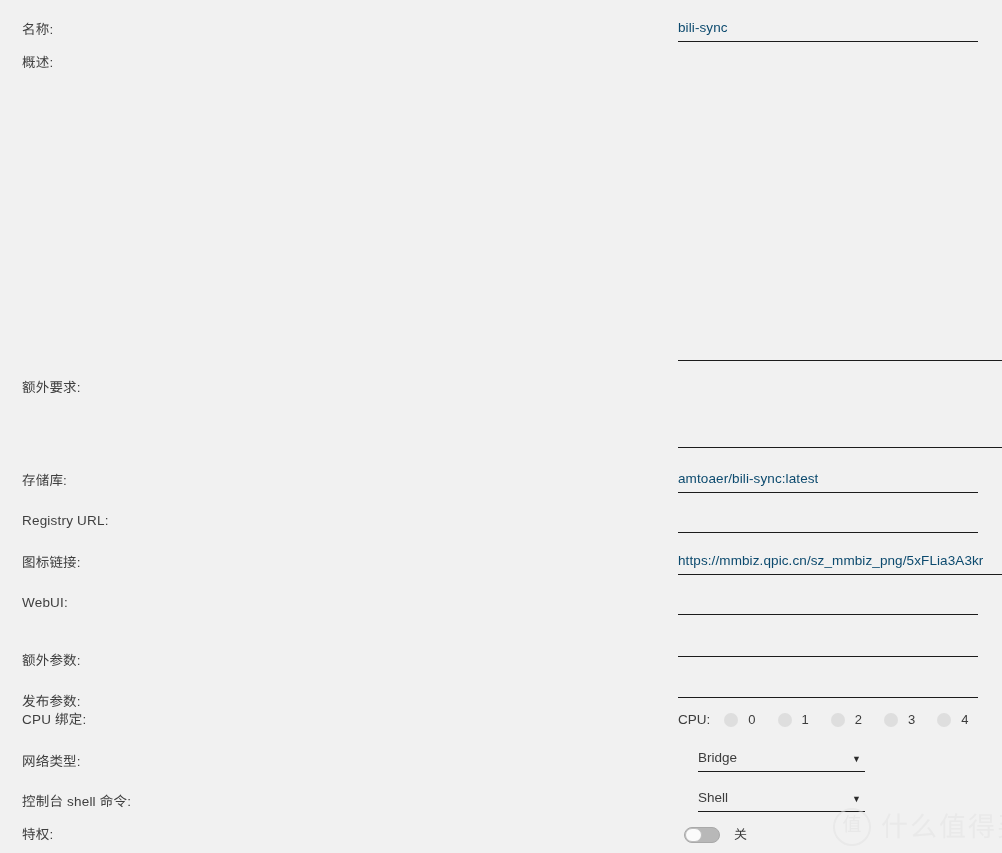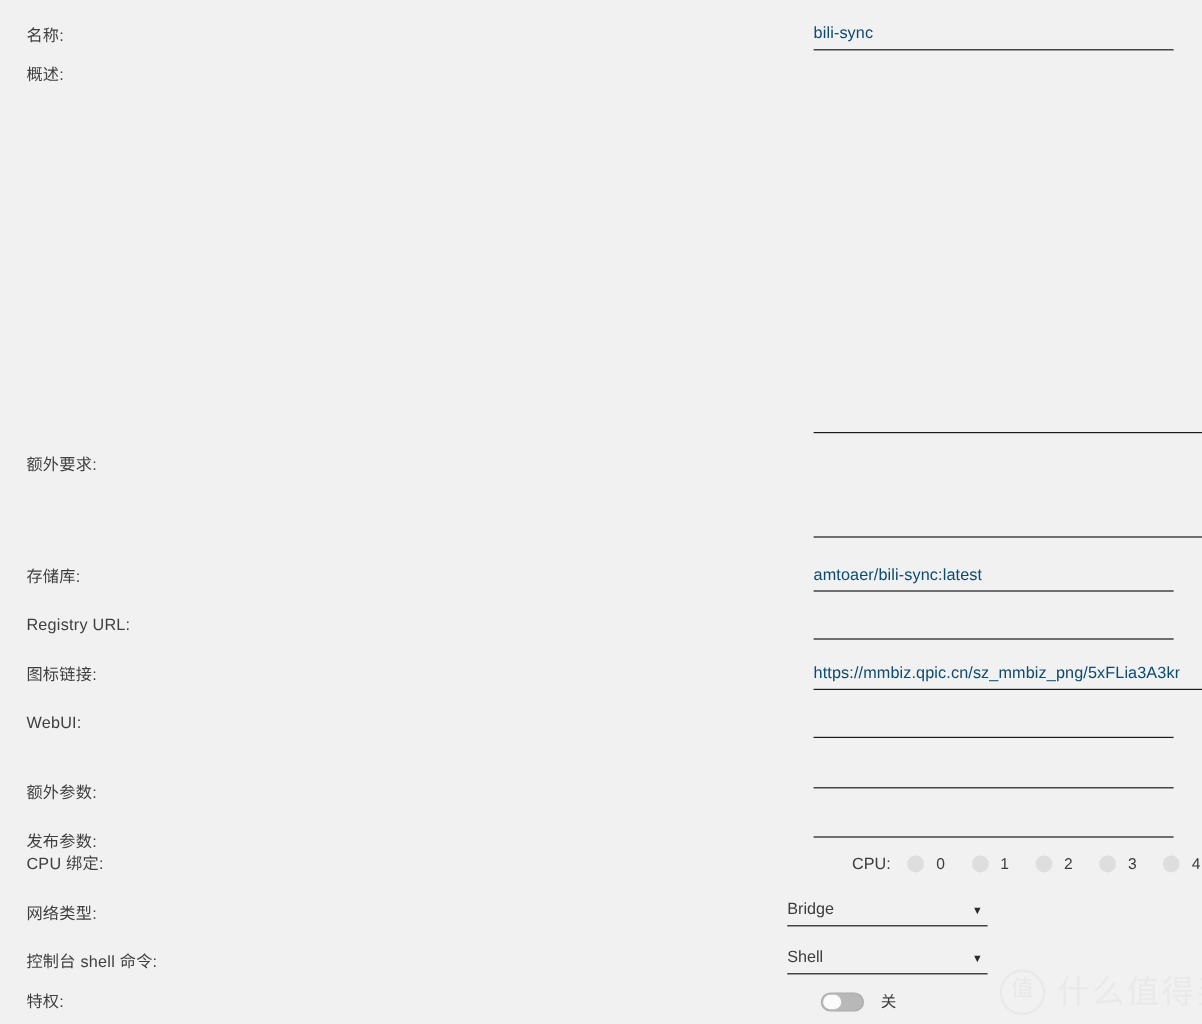--- a/index.html
+++ b/index.html
@@ -72,21 +72,20 @@
     left: 678px;
     display: flex;
     align-items: center;
     height: 20px;
   }
   .cpu-caption {
     font-size: 13.5px;
     line-height: 16px;
     color: #3c3c3c;
     margin-right: 14px;
-    margin-left: 32px;
   }
   .cpu-item {
     display: flex;
     align-items: center;
     margin-right: 22px;
   }
   .cpu-box {
     width: 14px;
     height: 14px;
     border-radius: 50%;
@@ -96,21 +95,21 @@
   }
   .cpu-num {
     font-size: 13px;
     line-height: 16px;
     color: #3c3c3c;
   }
 
   
   .select {
     position: absolute;
-    left: 656px;
+    left: 698px;
     width: 167px;
     height: 26px;
     border-bottom: 1.6px solid #1c1c1c;
     box-sizing: border-box;
   }
   .select .sel-value {
     position: absolute;
     left: 0;
     bottom: 5px;
     font-size: 13.5px;

